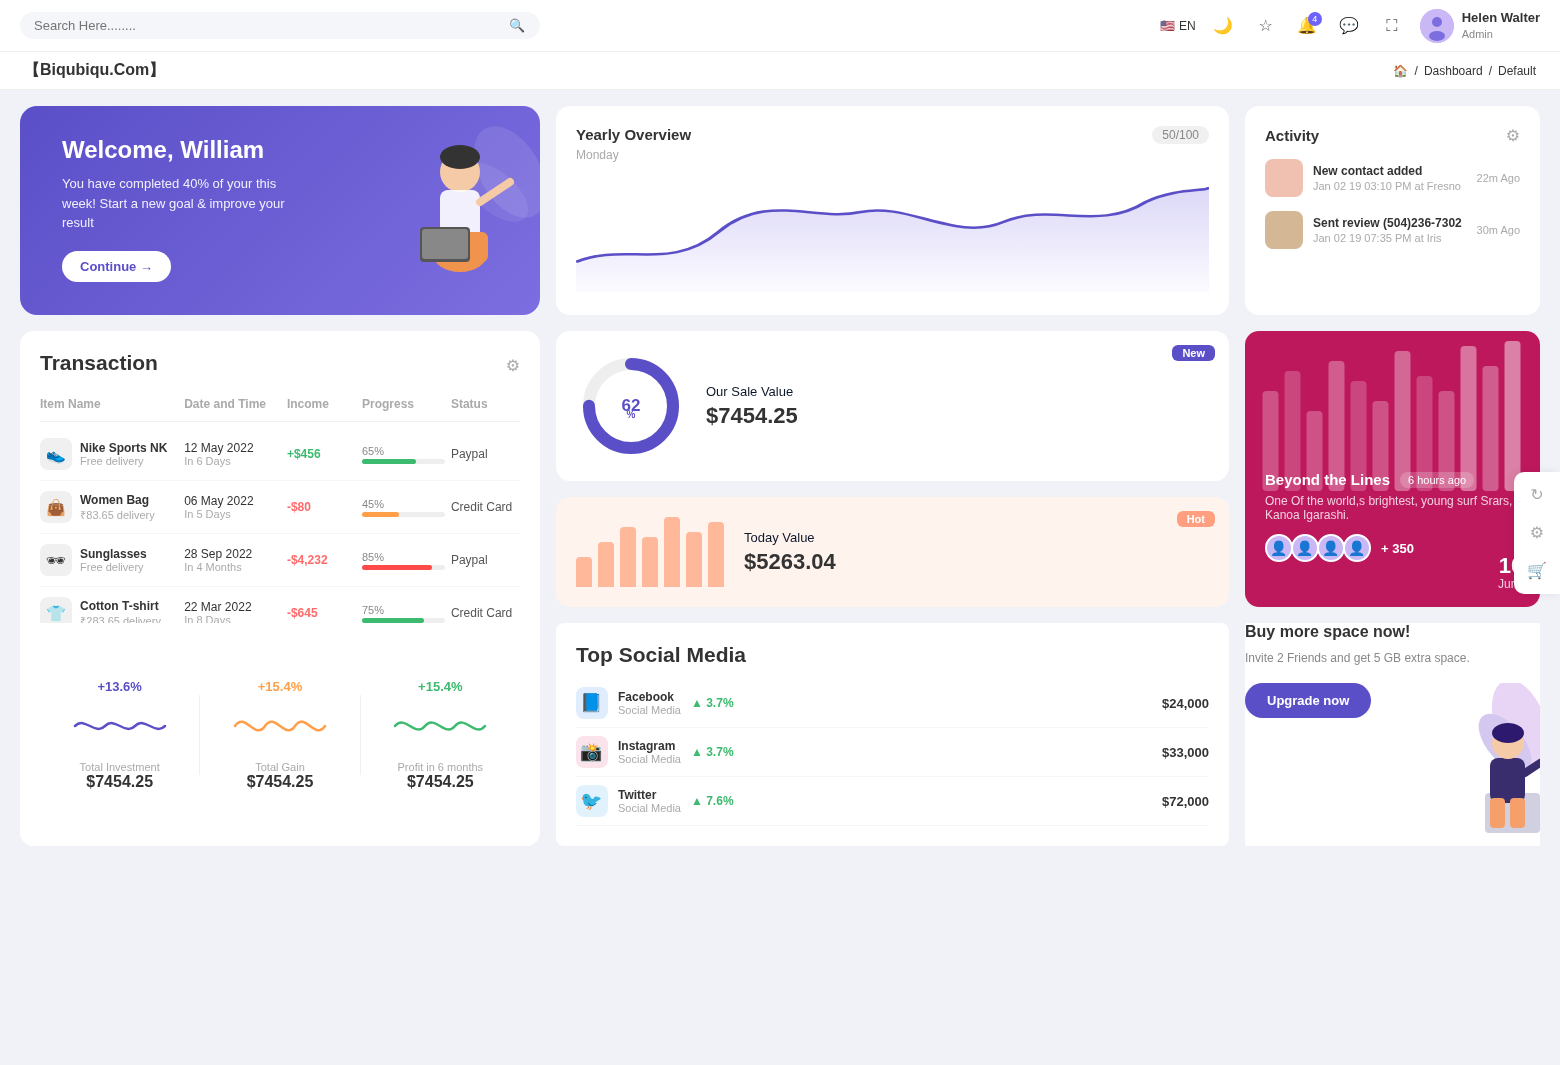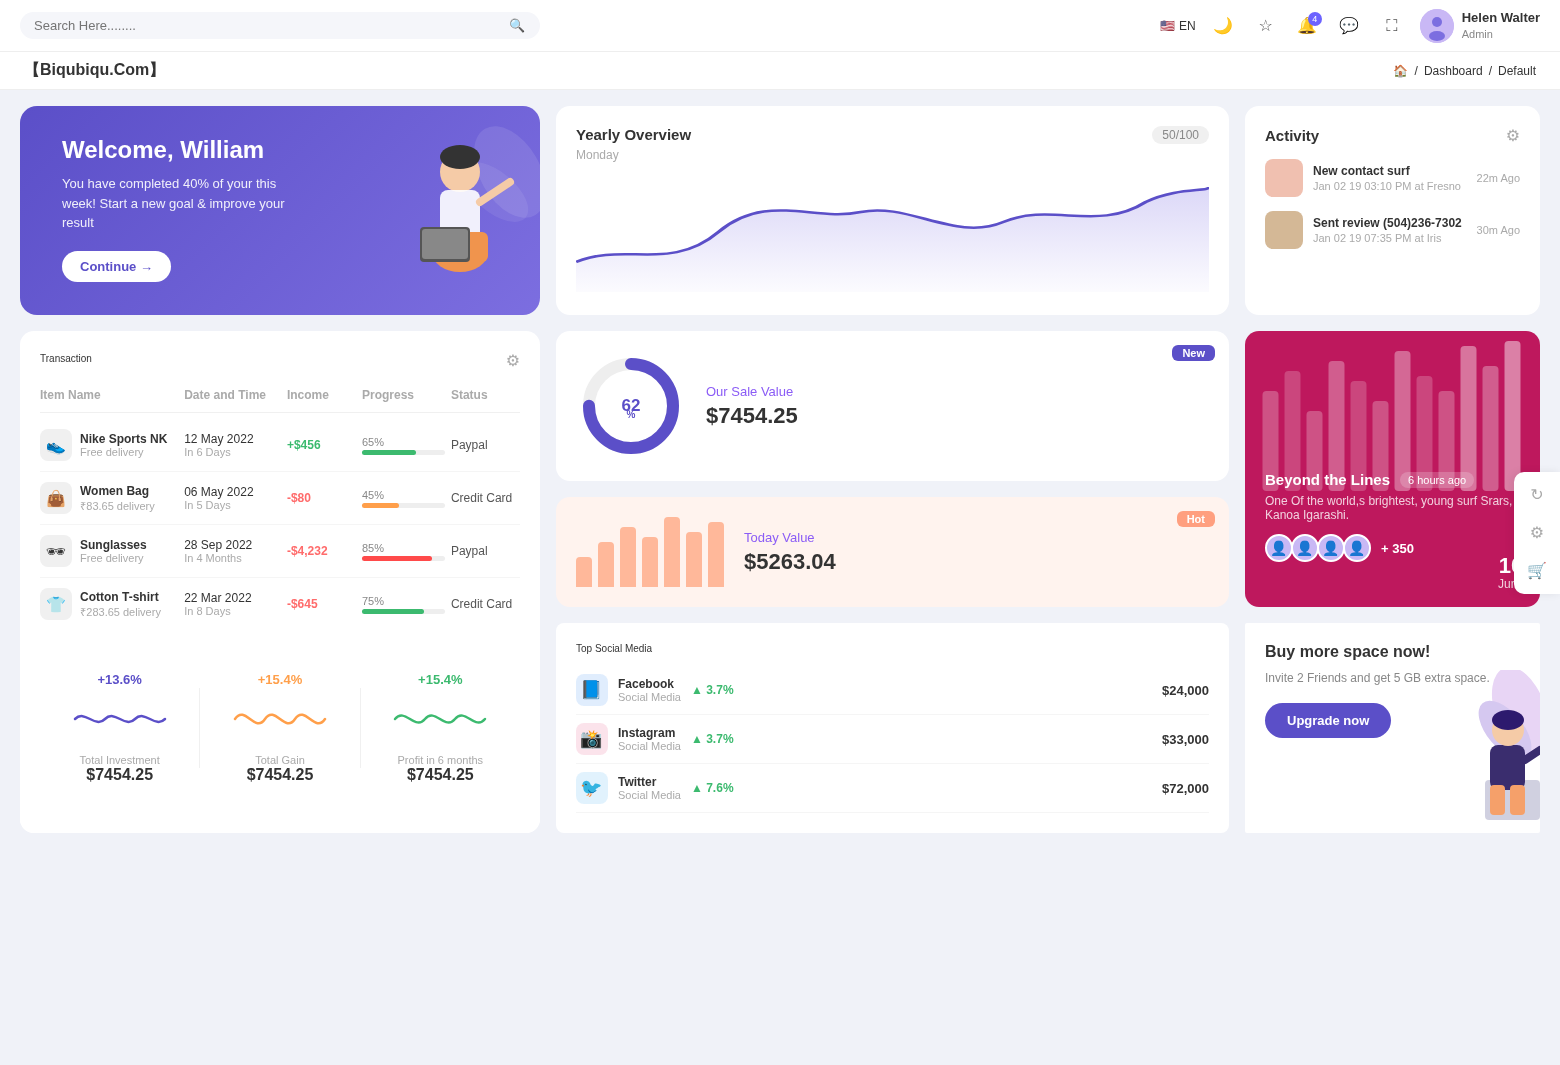--- a/index.html
+++ b/index.html
@@ -62,31 +62,31 @@
     .item-name { font-size: 12px; font-weight: 600; }
     .item-sub { font-size: 11px; color: #aaa; }
     .date-main { font-size: 12px; font-weight: 500; }
     .date-sub { font-size: 11px; color: #aaa; }
     .income-pos { color: #3cba6f; font-weight: 600; font-size: 12px; }
     .income-neg { color: #ff6b6b; font-weight: 600; font-size: 12px; }
     .progress-bar { height: 5px; border-radius: 3px; background: #eee; position: relative; margin-top: 2px; }
     .progress-fill { height: 100%; border-radius: 3px; }
     .progress-label { font-size: 11px; color: #888; margin-bottom: 2px; }
     .status-text { font-size: 12px; color: #555; }
-    .section-title { font-size: 10px; font-weight: 400; margin-bottom: 4px; }
+    .section-title { font-size: 21px; font-weight: 700; margin-bottom: 4px; }
     .gear-btn { background: none; border: none; cursor: pointer; color: #aaa; font-size: 16px; }
 
     
     .sale-top-card { background: #fff; border-radius: 14px; padding: 20px; grid-column: 2; grid-row: 2; display: flex; align-items: center; gap: 20px; position: relative; }
     .new-badge { position: absolute; top: 14px; right: 14px; background: #5b4fc8; color: #fff; border-radius: 6px; padding: 2px 10px; font-size: 11px; font-weight: 600; }
     .hot-badge { position: absolute; top: 14px; right: 14px; background: #ff9f7f; color: #fff; border-radius: 6px; padding: 2px 10px; font-size: 11px; font-weight: 600; }
     .donut-wrap { width: 110px; height: 110px; flex-shrink: 0; position: relative; }
     .donut-label { position: absolute; top: 50%; left: 50%; transform: translate(-50%, -50%); font-size: 18px; font-weight: 700; color: #5b4fc8; }
     .sale-info { }
-    .sale-info .label { font-size: 13px; color: #8b5cf6; }
+    .sale-info .label { font-size: 13px; color: #0f172a; }
     .sale-info .value { font-size: 22px; font-weight: 700; color: #333; margin-top: 4px; }
     .sale-bottom-card { background: #fff3ee; border-radius: 14px; padding: 20px; grid-column: 2; grid-row: 3; display: flex; align-items: center; gap: 20px; position: relative; }
     .mini-bar-chart { display: flex; align-items: flex-end; gap: 6px; height: 70px; }
     .mini-bar { background: #ffb89a; border-radius: 4px 4px 0 0; width: 16px; }
 
     
     .beyond-card { background: #be185d; border-radius: 14px; padding: 20px; grid-column: 3; grid-row: 2; color: #fff; position: relative; overflow: hidden; }
     .beyond-info { position: relative; z-index: 1; margin-top: 120px; }
     .beyond-title-row { display: flex; align-items: center; gap: 10px; margin-bottom: 6px; }
     .beyond-title { font-size: 15px; font-weight: 700; }
@@ -116,21 +116,21 @@
     
     .social-card { background: #fff; border-radius: 8px; padding: 20px; grid-column: 2; grid-row: 4; }
     .social-item { display: flex; align-items: center; gap: 10px; padding: 8px 0; border-bottom: 1px solid #f5f5f5; }
     .social-icon-wrap { width: 32px; height: 32px; border-radius: 8px; display: flex; align-items: center; justify-content: center; font-size: 18px; }
     .social-info .name { font-size: 12px; font-weight: 600; }
     .social-info .type { font-size: 11px; color: #aaa; }
     .social-pct { color: #3cba6f; font-size: 12px; font-weight: 600; display: flex; align-items: center; gap: 3px; }
     .social-amount { font-size: 13px; font-weight: 700; margin-left: auto; }
 
     
-    .upgrade-card { background: #fff; border-radius: 2px; padding: 20px; grid-column: 3; grid-row: 4; position: relative; overflow: hidden; }
+    .upgrade-card { background: #fff; border-radius: 2px; grid-column: 3; grid-row: 4; position: relative; overflow: hidden; }
     .upgrade-title { font-size: 16px; font-weight: 700; margin-bottom: 8px; }
     .upgrade-desc { font-size: 12px; color: #888; margin-bottom: 16px; line-height: 1.5; }
     .upgrade-btn { background: #5b4fc8; color: #fff; border: none; border-radius: 20px; padding: 10px 22px; font-size: 13px; font-weight: 600; cursor: pointer; }
     .upgrade-figure { position: absolute; right: -10px; bottom: 0; width: 120px; }
 
     
     .chart-area { width: 100%; height: 120px; }
     .bar-chart-area { width: 100%; height: 160px; }
   </style>
 </head>
@@ -230,21 +230,21 @@
 
   <div class="activity-card" style="grid-column:3;grid-row:1;">
     <div class="activity-header">
       <span class="card-title">Activity</span>
       <button class="gear-btn">⚙</button>
     </div>
     <div id="activity-list">
         <div class="activity-item">
     <div class="activity-thumb" style="background:#f0c0b0;border-radius:8px;"></div>
     <div class="activity-text">
-      <strong>New contact surf</strong>
+      <strong>New contact added</strong>
       <small>Jan 02 19 03:10 PM at Fresno</small>
     </div>
     <span class="activity-time">22m Ago</span>
   </div>
         <div class="activity-item">
     <div class="activity-thumb" style="background:#d4b896;border-radius:8px;"></div>
     <div class="activity-text">
       <strong>Sent review (504)236-7302</strong>
       <small>Jan 02 19 07:35 PM at Iris</small>
     </div>

